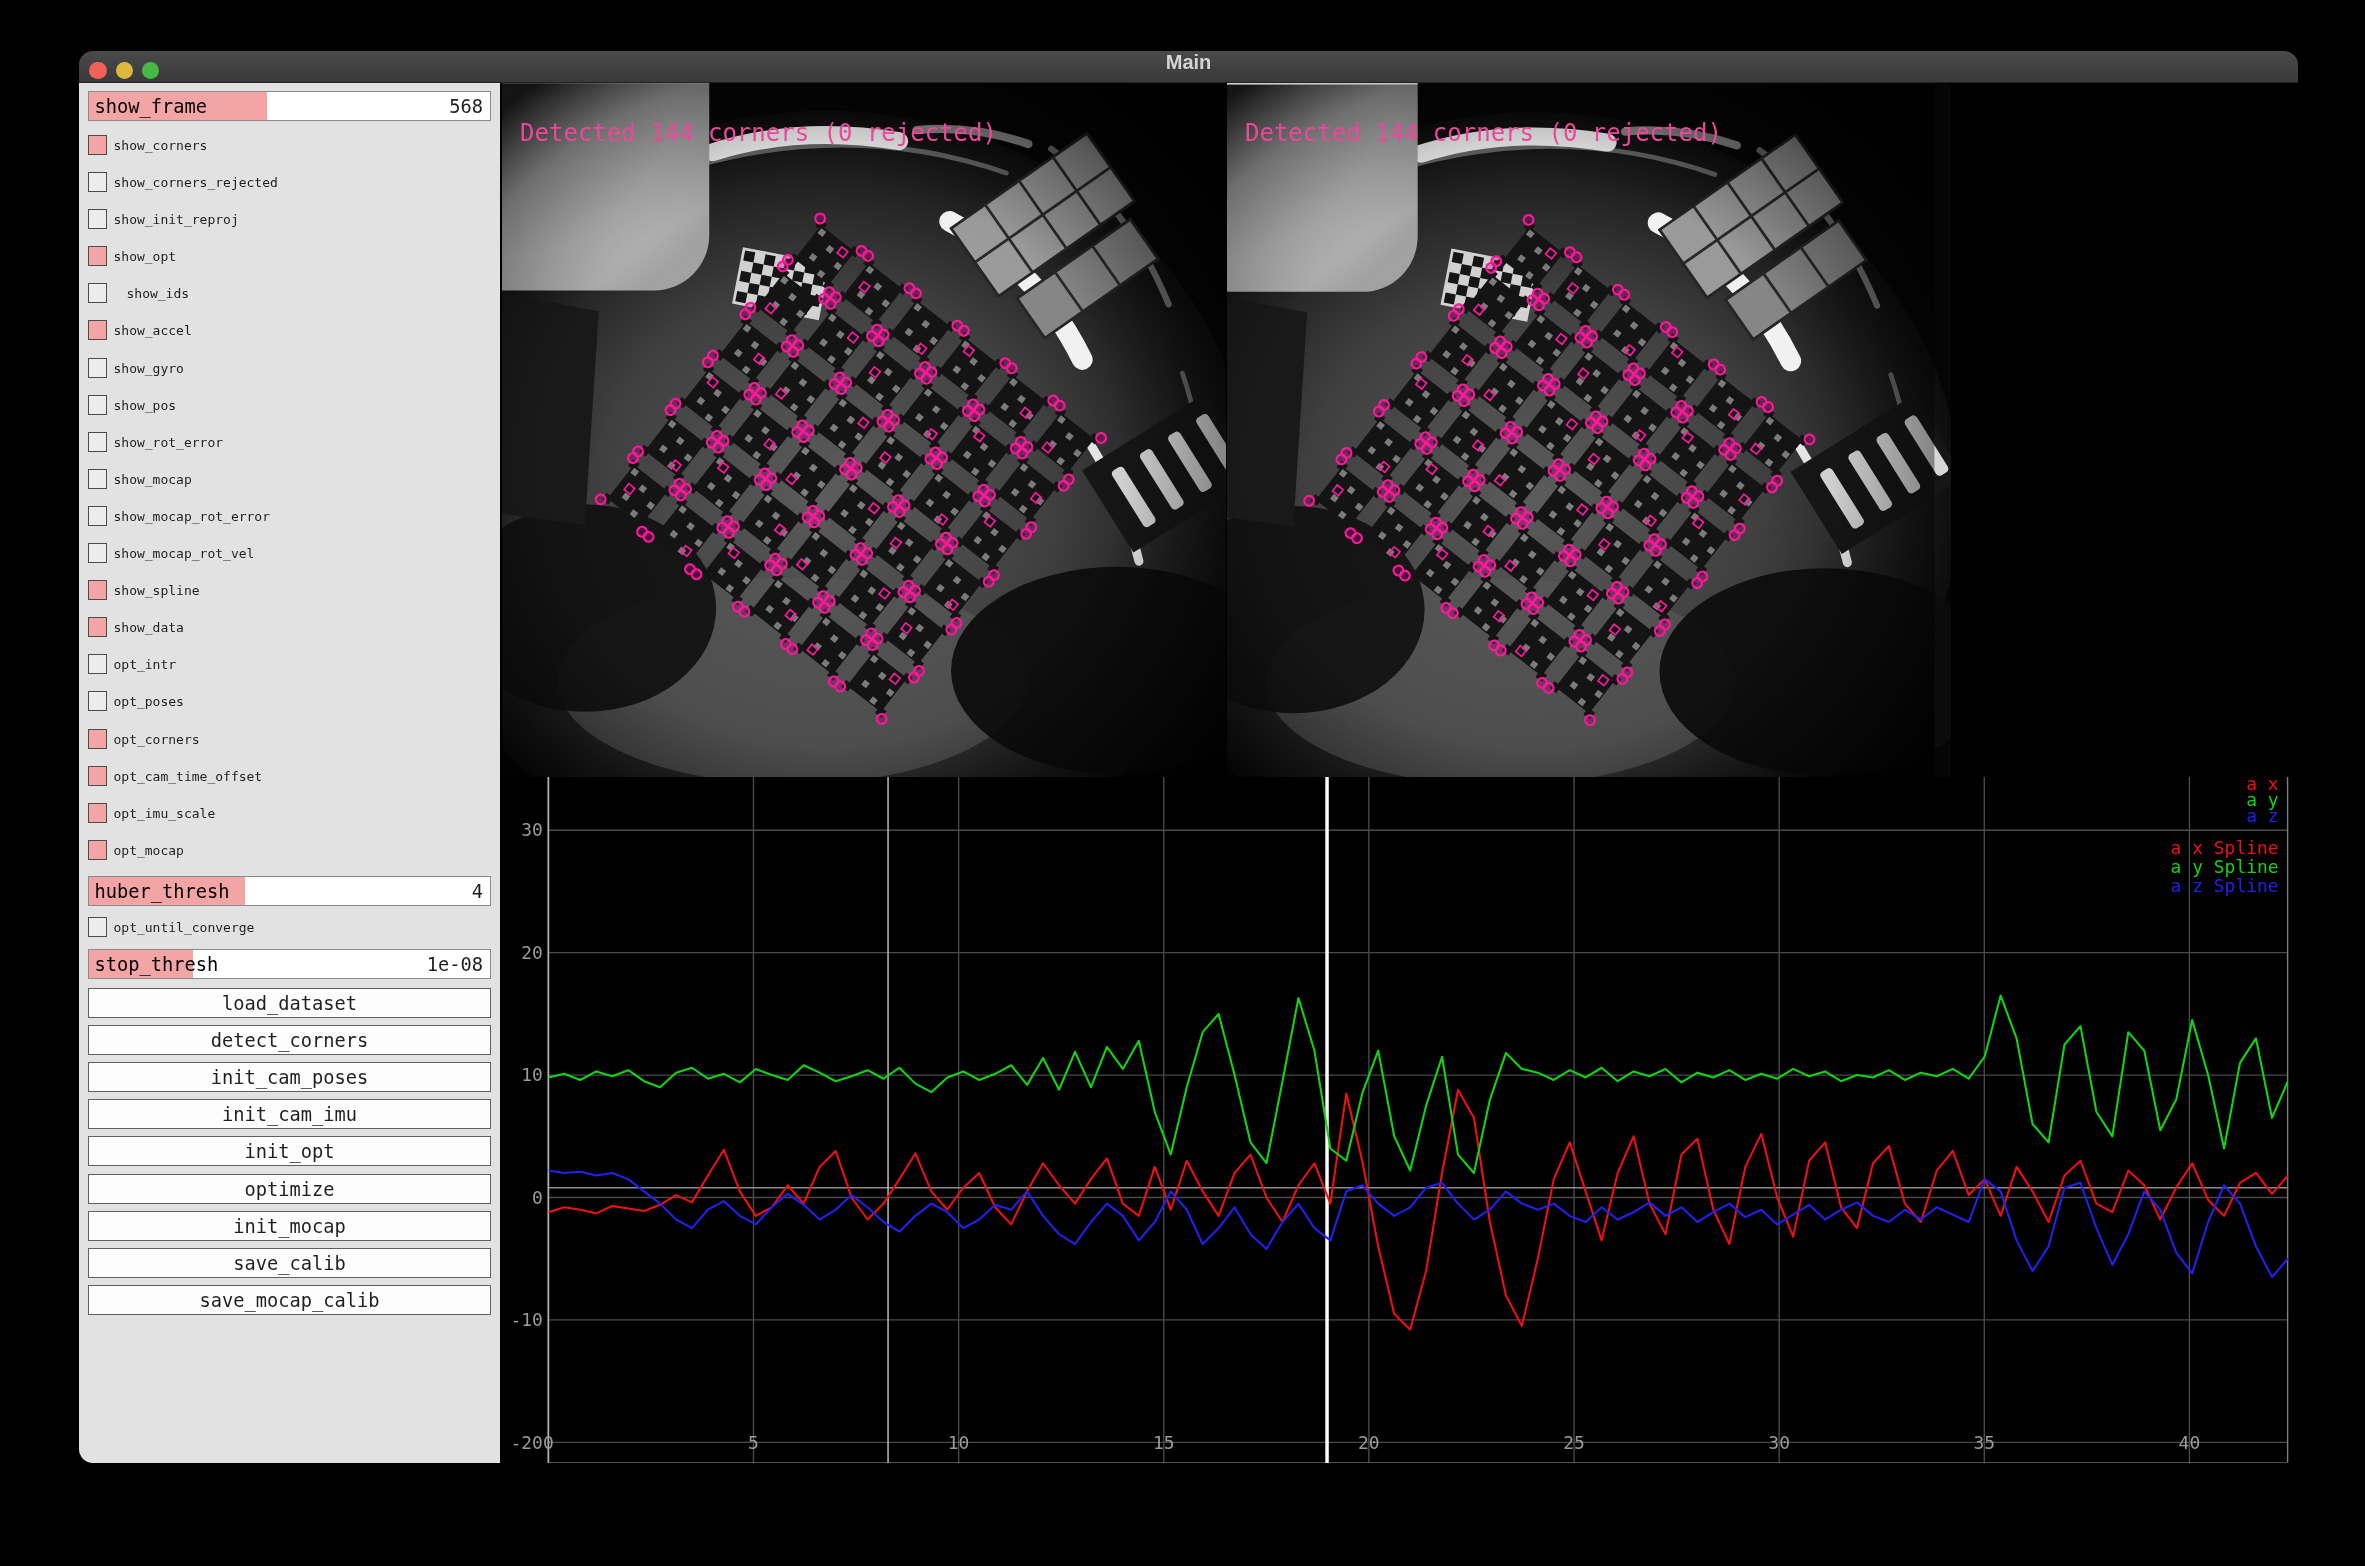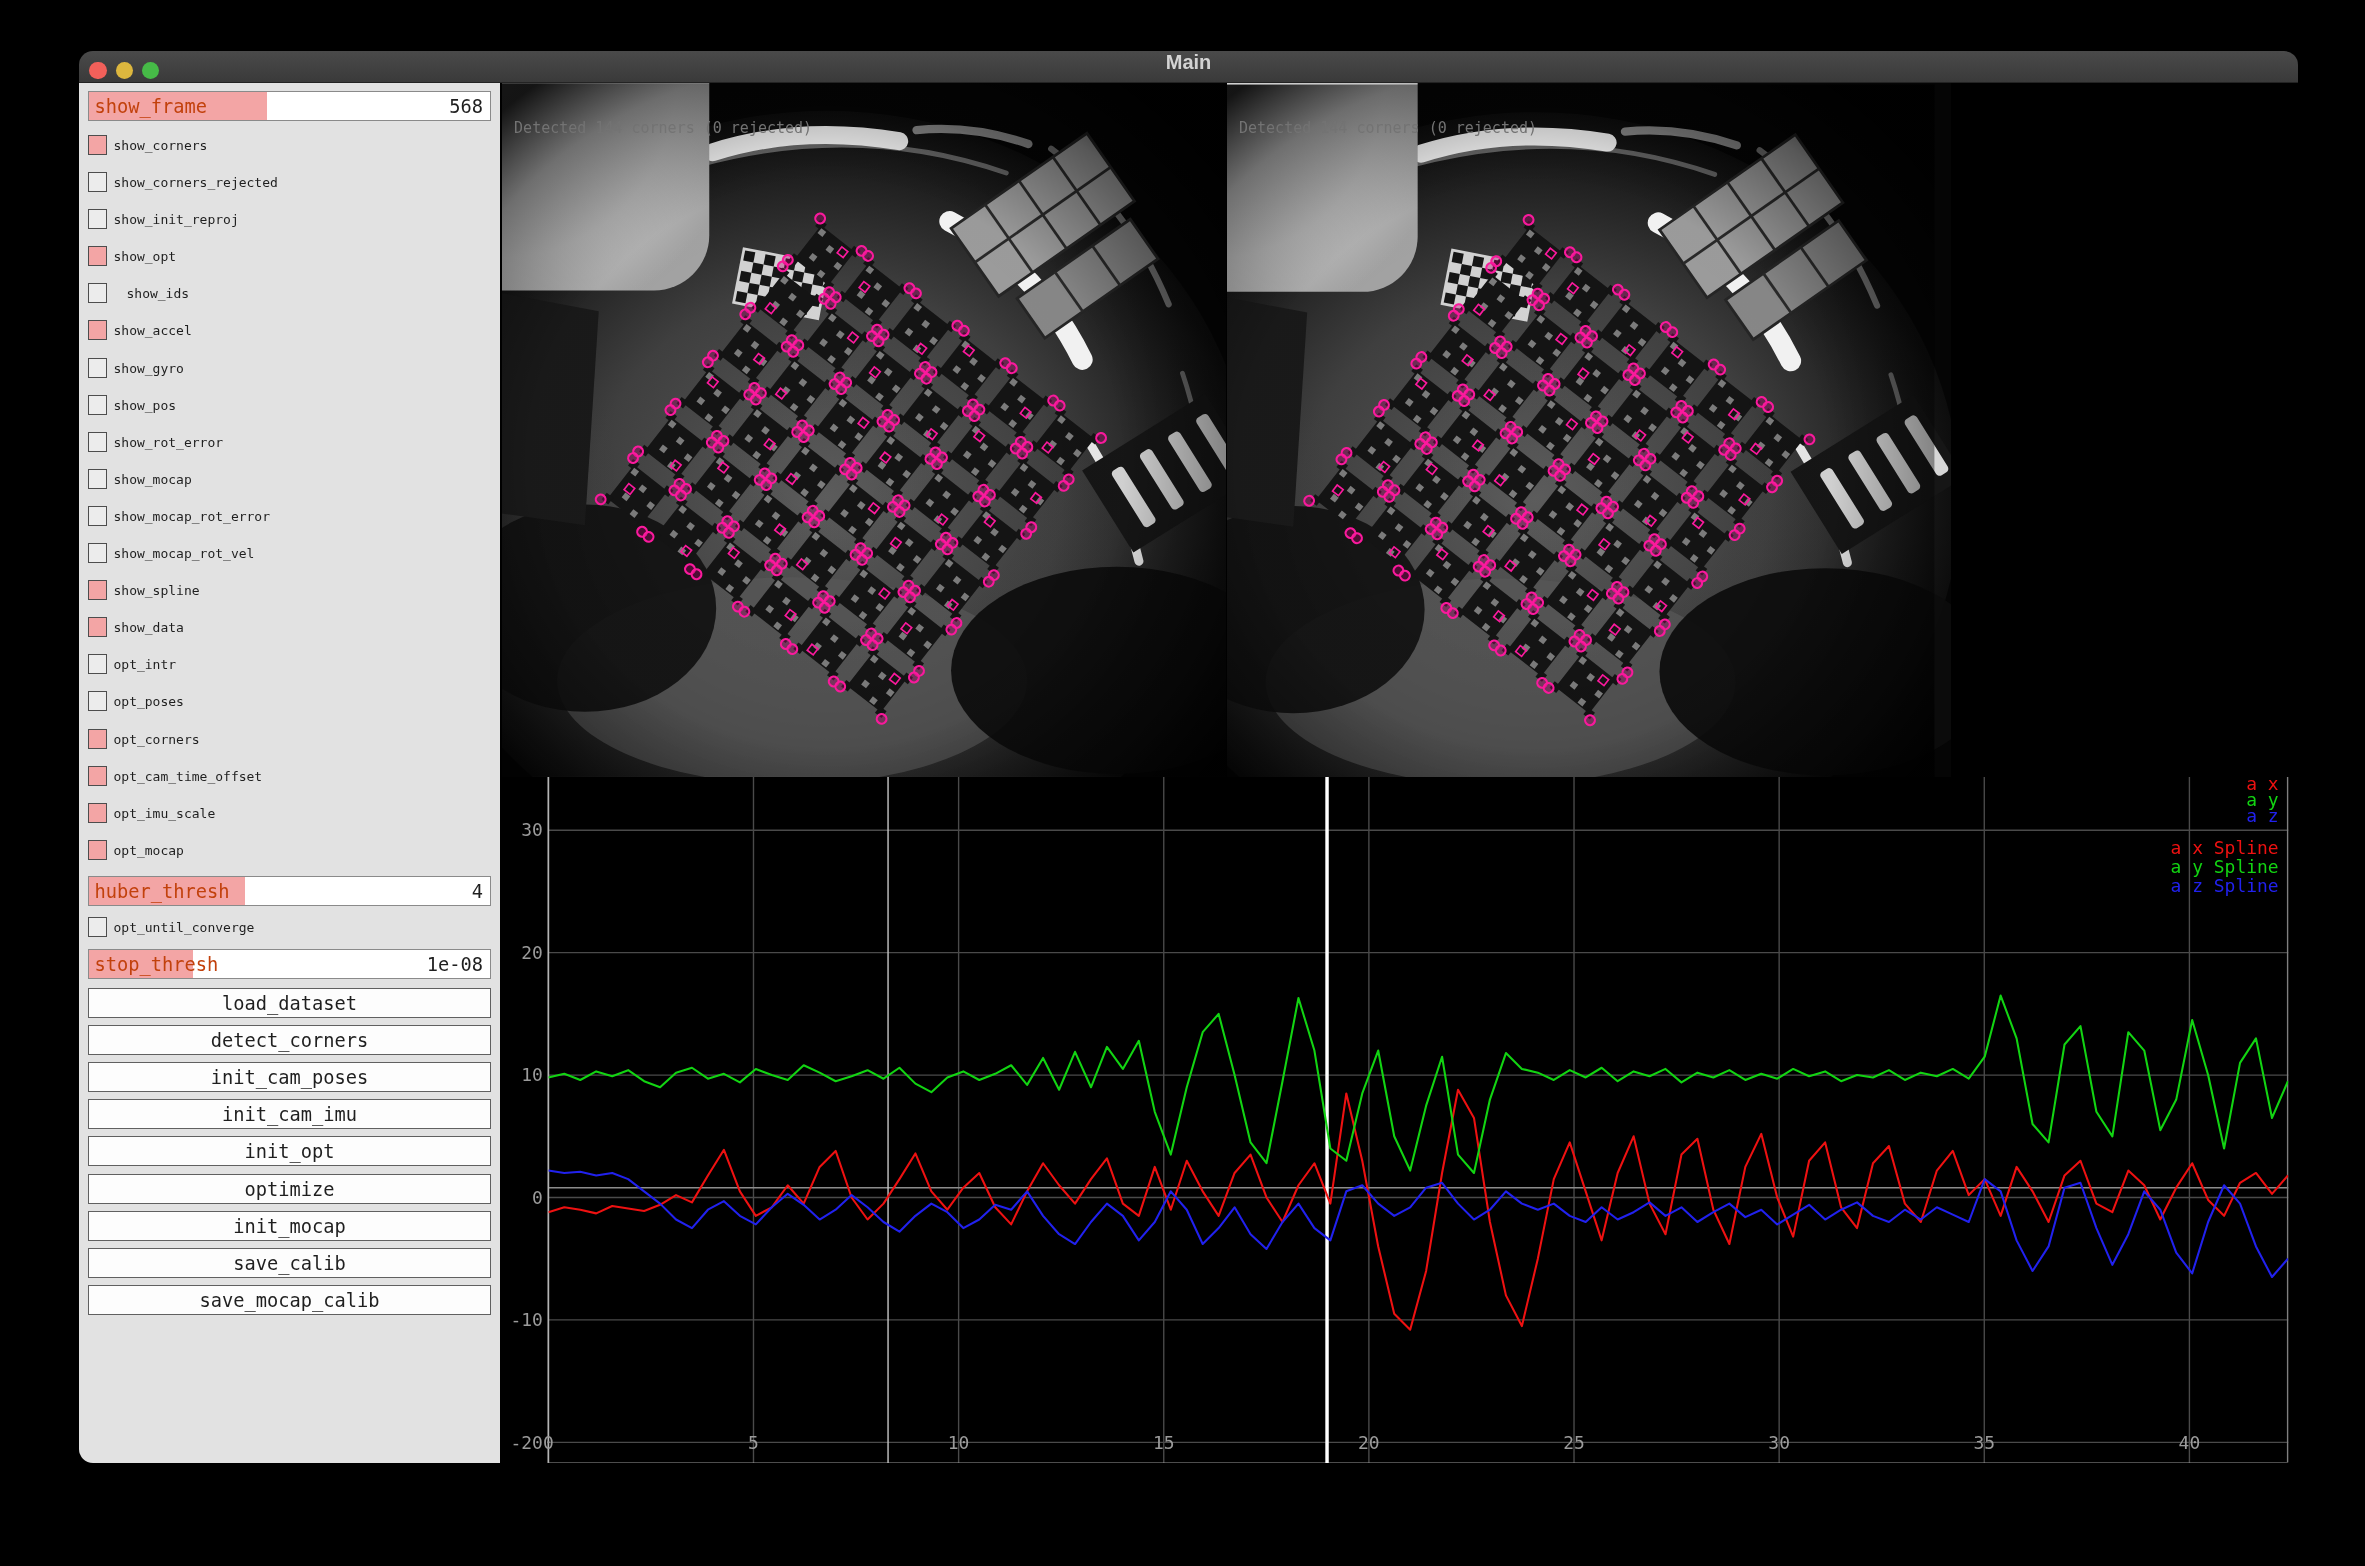--- a/index.html
+++ b/index.html
@@ -18,31 +18,31 @@
   .content{position:absolute;left:0;top:32px;right:0;bottom:0;background:#000;}
   .sidebar{position:absolute;left:0;top:0;width:421px;bottom:0;background:#e2e2e2;}
   .cbrow{position:absolute;left:9px;height:30px;display:flex;align-items:center;}
   .cbbox{width:17.3px;height:17.3px;border:1.4px solid #4d4d4d;background:#ececec;flex:none;}
   .cbbox.on{background:#f3a5a5;}
   .cblabel{margin-left:6.2px;font-size:13px;color:#1f1f1f;white-space:pre;}
   .slider{position:absolute;left:9px;width:403px;height:30px;background:#fff;
           border:1.4px solid #8a8a8a;box-sizing:border-box;overflow:hidden;}
   .slider .fill{position:absolute;left:0;top:0;bottom:0;background:#f3a5a5;}
   .slider .lab{position:absolute;left:5.5px;top:0;bottom:0;display:flex;align-items:center;
-               font-size:18.7px;color:#c2410c;}
+               font-size:18.7px;color:#000000;}
   .slider .val{position:absolute;right:7px;top:0;bottom:0;display:flex;align-items:center;
                font-size:18.7px;color:#1f1f1f;}
   .btn{position:absolute;left:9px;width:403px;height:30px;background:#fdfdfd;
        border:1.4px solid #606060;box-sizing:border-box;display:flex;align-items:center;
        justify-content:center;font-size:18.7px;color:#1f1f1f;}
   .cameras{position:absolute;left:421px;top:0;right:0;height:694px;background:#000;}
   .cam{position:absolute;top:0;width:724px;height:694px;overflow:hidden;background:#050505;}
   #cam0{left:2.1px;} #cam1{left:727px;}
   .cam svg{position:absolute;left:0;top:0;}
-  .overlaytext{position:absolute;left:12px;top:36px;font-size:15px;color:#737373;white-space:pre;}
+  .overlaytext{position:absolute;left:18px;top:36px;font-size:24px;color:#ec4899;white-space:pre;}
   .plot{position:absolute;left:421px;top:694px;right:0;height:687px;background:#000;}
   text{font-family:"DejaVu Sans Mono",monospace;}
 </style>
 </head>
 <body>
 
 <svg width="0" height="0" style="position:absolute" aria-hidden="true">
   <defs>
     <radialGradient id="roomGrad" cx="50%" cy="50%" r="50%">
       <stop offset="0%" stop-color="#5c5c5c"></stop>

